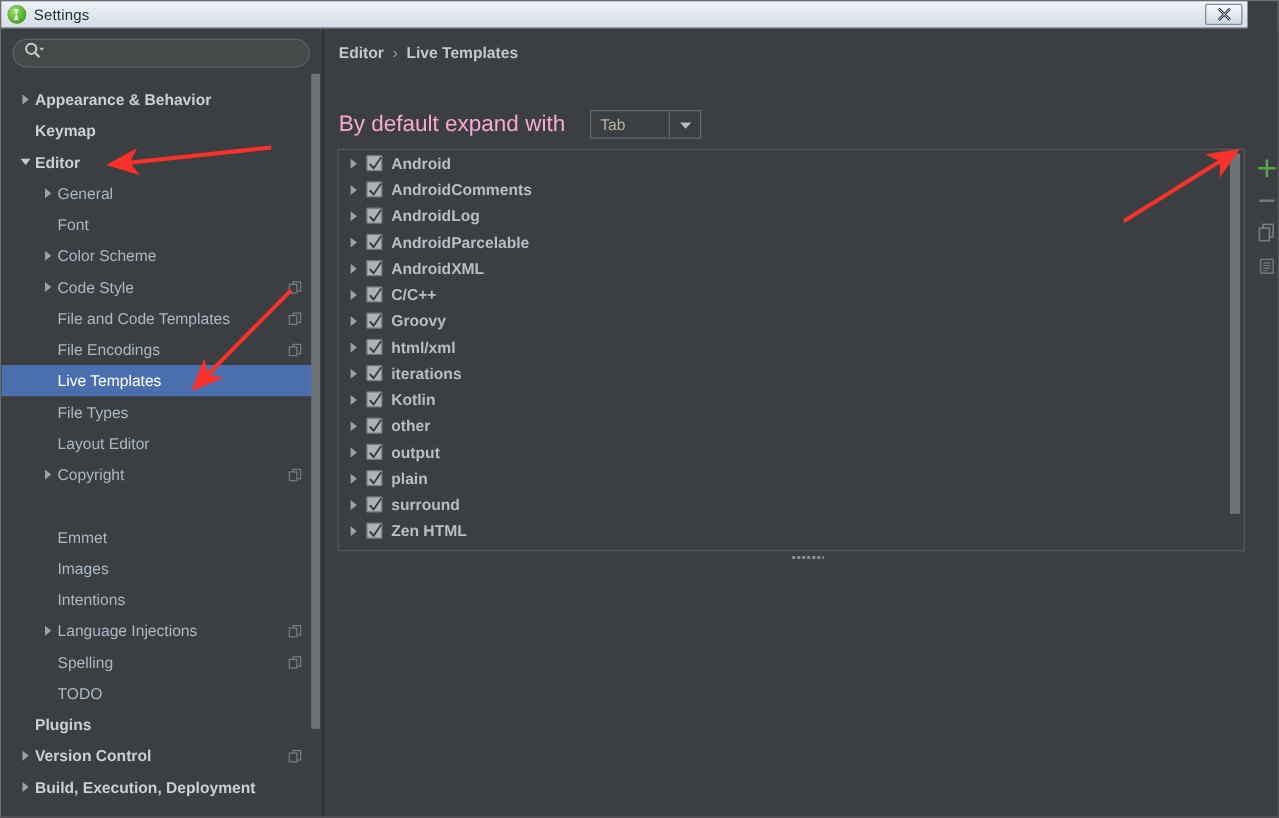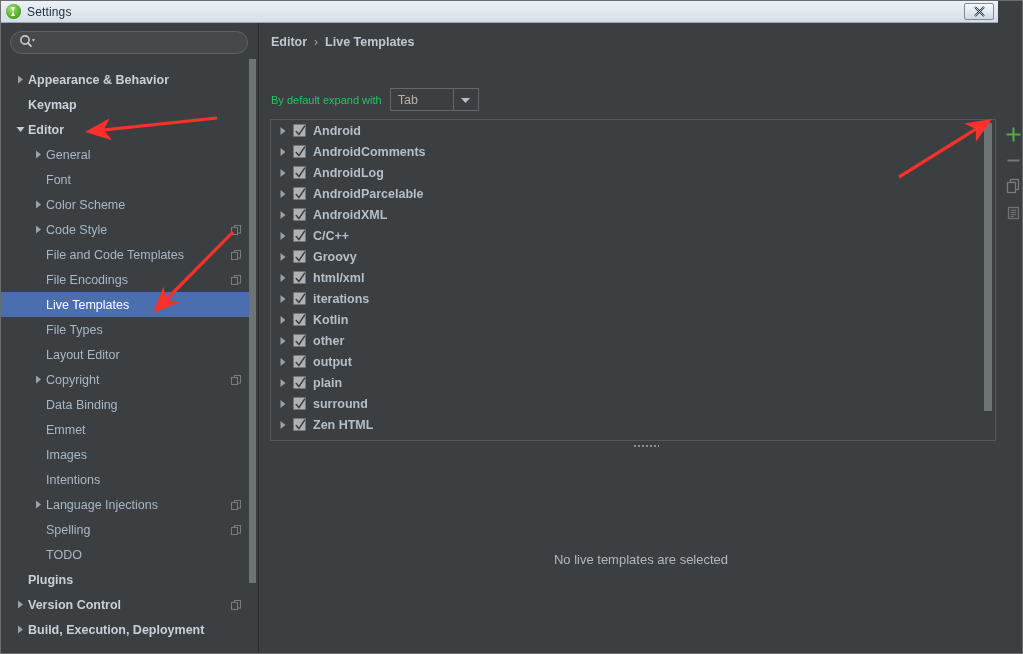--- a/index.html
+++ b/index.html
@@ -154,21 +154,21 @@
     position: absolute; left: 11px; top: 12px;
     font-size: 12.5px; font-weight: bold; color: #c0c8d0;
     display: flex; align-items: center; gap: 7px;
   }
   #breadcrumb .sep { font-weight: normal; color: #9aa3ab; font-size: 12px; }
 
   #expand-row {
     position: absolute; left: 11px; top: 65px;
     display: flex; align-items: center;
   }
-  #expand-label { font-size: 11px; color: #22c55e; margin-right: 8px; }
+  #expand-label { font-size: 18px; color: #f9a8d4; margin-right: 20px; }
   #expand-combo {
     display: flex; height: 23px; width: 89px;
     border: 1px solid #64686a;
     box-sizing: border-box;
     background: #3c3f41;
   }
   #expand-value {
     flex: 1; display: flex; align-items: center;
     padding-left: 7px; font-size: 12.5px; color: #b9b0a4;
   }
@@ -413,21 +413,20 @@
               <svg width="12" height="12" viewBox="0 0 12 12">
                 <rect x="4.5" y="1.5" width="6" height="7.5" fill="none" stroke="#8b9197" stroke-width="1"></rect>
                 <rect x="1.5" y="3.5" width="6" height="7" fill="#3c3f41" stroke="#8b9197" stroke-width="1"></rect>
               </svg>
             </span>
           </div>
           <div class="nav-item lvl1">
             <span class="twisty">
               <svg width="11" height="11" viewBox="0 0 11 11"></svg>
             </span>
-            <span class="nav-label">Data Binding</span>
           </div>
           <div class="nav-item lvl1">
             <span class="twisty">
               <svg width="11" height="11" viewBox="0 0 11 11"></svg>
             </span>
             <span class="nav-label">Emmet</span>
           </div>
           <div class="nav-item lvl1">
             <span class="twisty">
               <svg width="11" height="11" viewBox="0 0 11 11"></svg>
@@ -752,21 +751,20 @@
             <rect x="3.5" y="3.5" width="10" height="11" fill="none" stroke="#6d7376" stroke-width="1.3"></rect>
             <path d="M5.6 6.4 H11.4 M5.6 8.5 H11.4 M5.6 10.6 H11.4 M5.6 12.5 H9.2" stroke="#6d7376" stroke-width="1.1"></path>
           </svg>
         </div>
       </div>
 
       <div id="splitter">
         <div class="grip"></div>
       </div>
 
-      <div id="empty-msg">No live templates are selected</div>
     </div>
   </div>
 
   <svg id="annotations" viewBox="0 0 1023 654" width="1023" height="654">
       <polygon points="84.0,131.0 108.7,117.3 103.7,127.3 215.8,115.4 216.2,118.6 104.1,130.5 111.0,139.2" fill="#f8312a"></polygon>
       <polygon points="152.0,312.0 162.4,285.8 164.9,296.6 230.9,229.9 233.1,232.1 167.2,298.9 178.1,301.2" fill="#f8312a"></polygon>
       <polygon points="991.0,118.0 974.8,141.1 974.9,129.9 898.8,177.4 897.2,174.6 973.2,127.2 963.1,122.4" fill="#f8312a"></polygon>
     </svg>
 </div>
 

